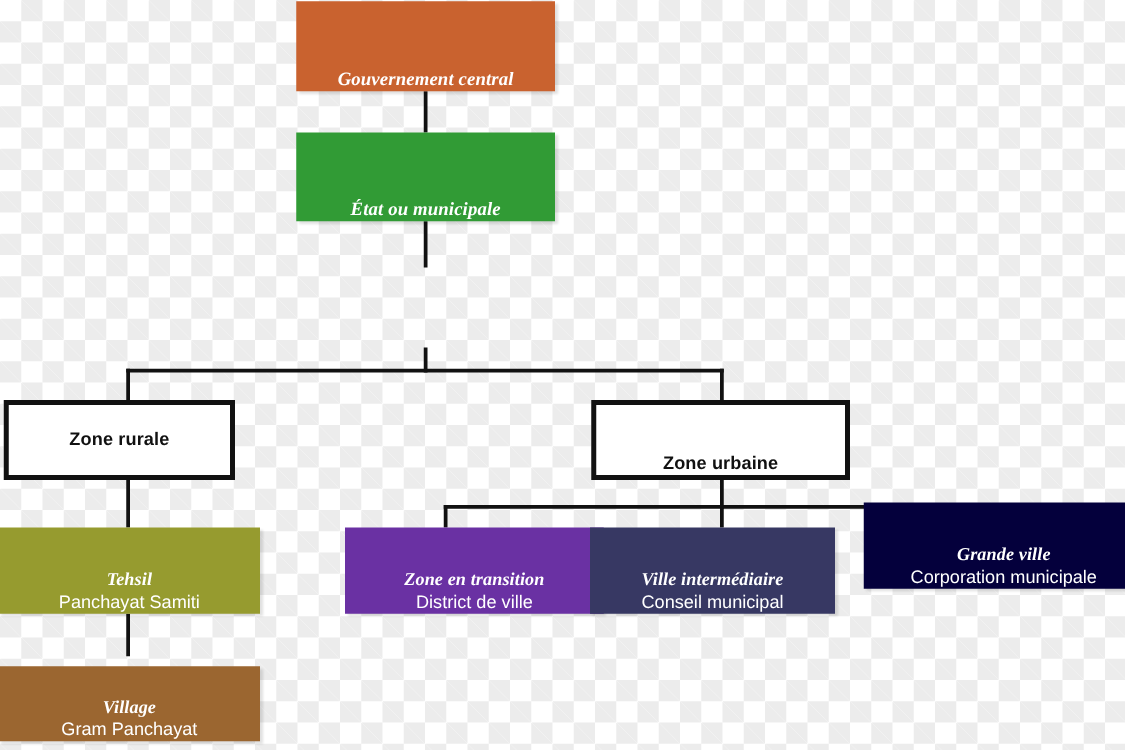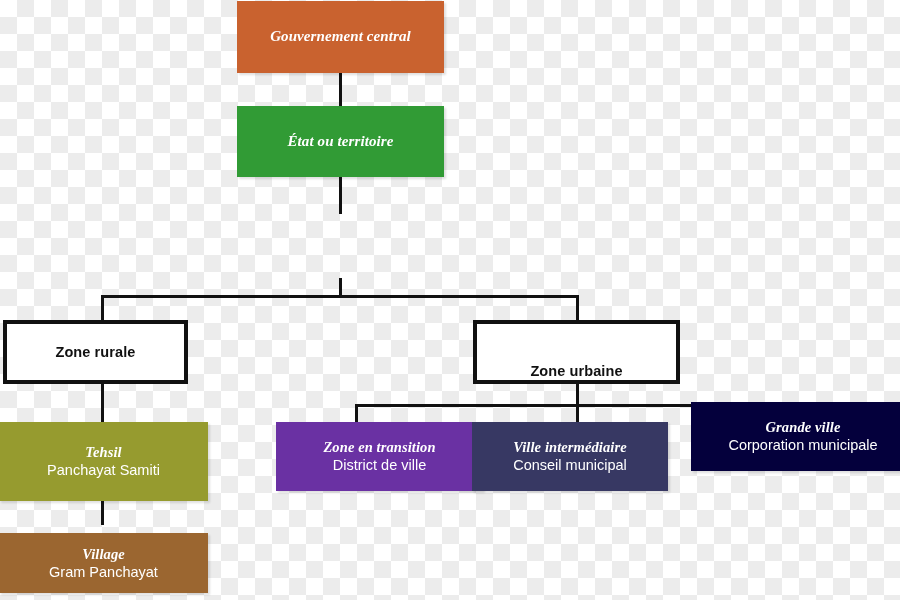--- a/index.html
+++ b/index.html
@@ -72,20 +72,21 @@
   .node.outline .title {
     font-family: "Liberation Sans", sans-serif;
     font-style: normal;
     font-weight: bold;
     font-size: 14.5px;
   }
 
   
   .shadowed {
     box-shadow: 2px 2px 2px rgba(0,0,0,0.12);
+    justify-content: flex-end;
   }
 </style>
 </head>
 <body>
 
 <div id="canvas">
 
   <div class="conn" style="left:339px; top:73px; width:3px; height:33px;"></div>
 
   <div class="conn" style="left:339px; top:177px; width:3px; height:37px;"></div>
@@ -103,33 +104,33 @@
   <div class="conn" style="left:355px; top:404px; width:441px; height:3px;"></div>
   <div class="conn" style="left:355px; top:404px; width:3px; height:18px;"></div>
   <div class="conn" style="left:576px; top:404px; width:3px; height:18px;"></div>
   <div class="conn" style="left:793px; top:404px; width:3px; height:18px;"></div>
 
   <div class="node single shadowed" style="left:237px; top:1px; width:207px; height:72px; background:#C9622F;">
     <span class="title">Gouvernement central</span>
   </div>
 
   <div class="node single shadowed" style="left:237px; top:106px; width:207px; height:71px; background:#319B35;">
-    <span class="title">État ou territoire</span>
+    <span class="title">État ou municipale</span>
   </div>
 
 
   <div class="node single outline" style="left:3px; top:320px; width:185px; height:64px;">
     <span class="title">Zone rurale</span>
   </div>
 
   <div class="node single outline" style="left:473px; top:320px; width:207px; height:64px;justify-content:flex-end;">
     <span class="title">Zone urbaine</span>
   </div>
 
-  <div class="node shadowed" style="left:-1px; top:422px; width:209px; height:79px; background:#969B2F;">
+  <div class="node shadowed" style="left:-1px; top:422px; width:209px; height:69px; background:#969B2F;">
     <span class="title">Tehsil</span>
     <span class="sub">Panchayat Samiti</span>
   </div>
 
   <div class="node shadowed" style="left:252px; top:422px; width:207px; height:69px; background:#6A31A3;margin-left:24px;">
     <span class="title">Zone en transition</span>
     <span class="sub">District de ville</span>
   </div>
 
   <div class="node shadowed" style="left:472px; top:422px; width:196px; height:69px; background:#373863;">

